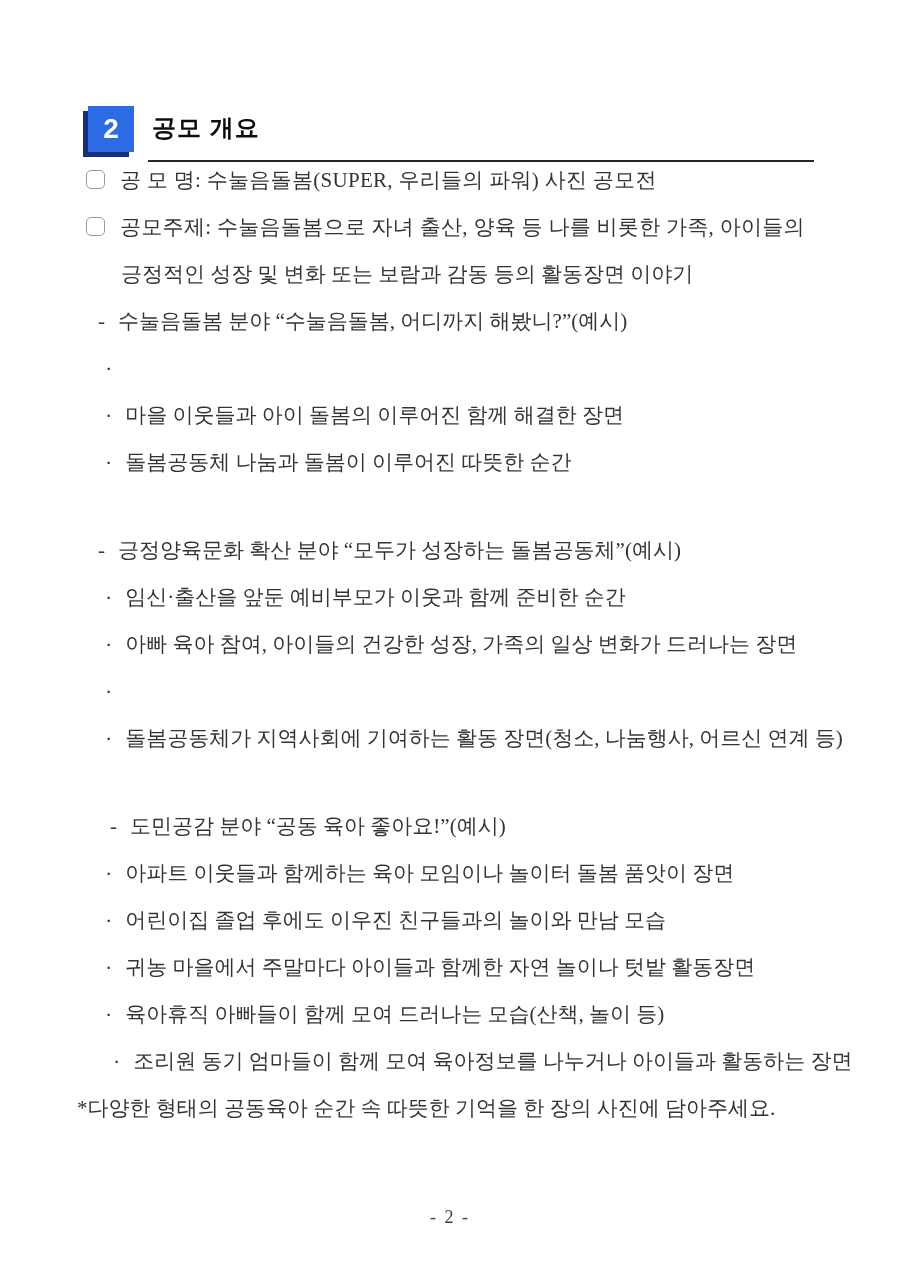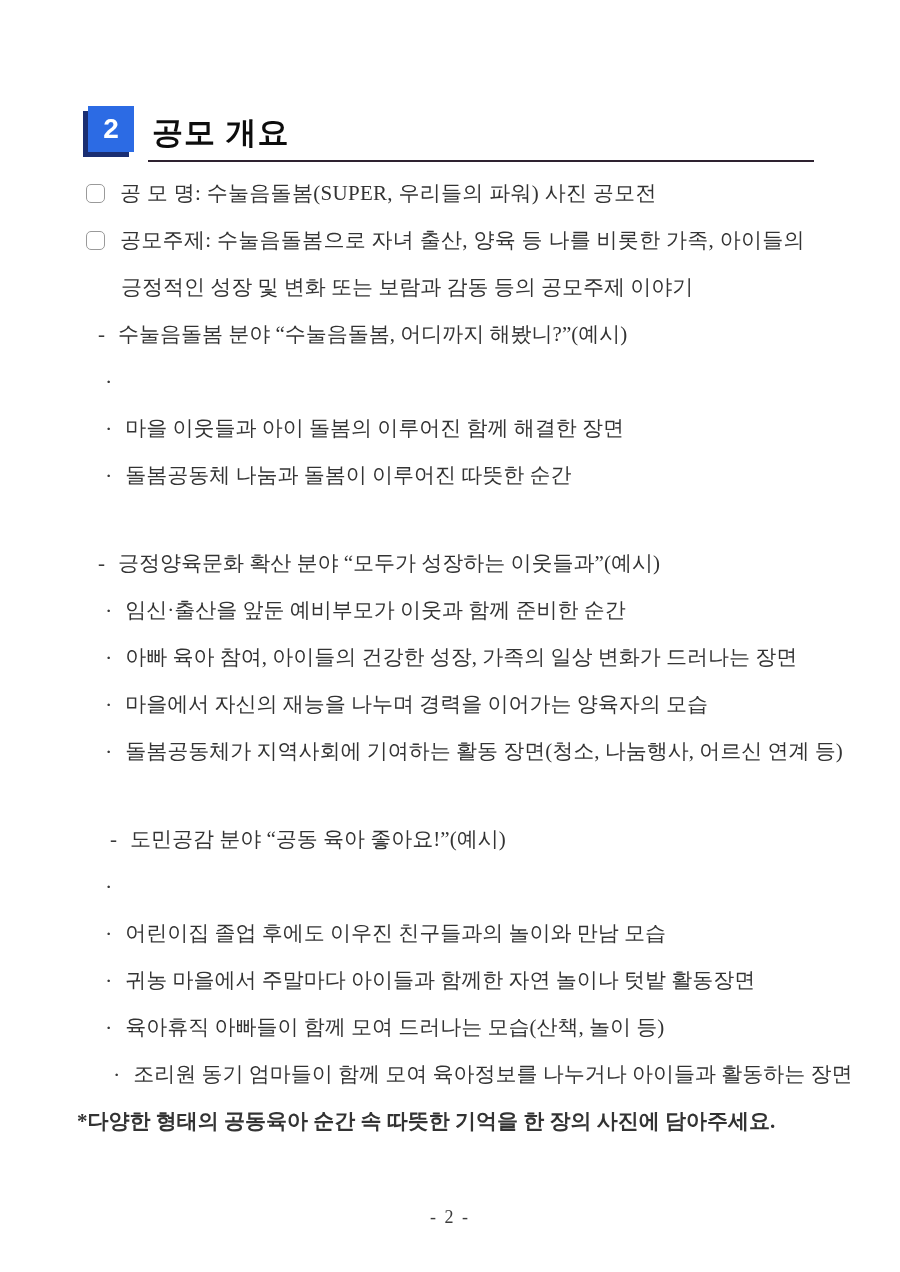--- a/index.html
+++ b/index.html
@@ -16,85 +16,85 @@
   .badge{
     position:absolute;top:0;left:0;
     width:46px;height:46px;
     display:flex;align-items:center;justify-content:center;
     font-family:"Liberation Sans","DejaVu Sans",sans-serif;
     font-weight:bold;font-size:28px;color:#ffffff;
   }
   .section-title{
     position:absolute;top:6px;left:64px;
     font-family:"Liberation Sans","DejaVu Sans",sans-serif;
-    font-weight:bold;font-size:31px;color:#0d0d0d;
+    font-weight:bold;font-size:24px;color:#0d0d0d;
     letter-spacing:1px;
   }
   .title-underline{
     position:absolute;top:54px;left:60px;right:0;height:2px;
   }
   
   #lines{
     position:absolute;top:170px;left:84px;right:78px;
     font-size:21px;line-height:1;
   }
-  .line{height:47px;display:flex;align-items:center;white-space:pre;}
+  .line{height:47px;display:flex;white-space:pre;}
   .line .marker{flex:0 0 auto;}
   .line .text{flex:0 1 auto;}
   .gap{margin-top:41px;}
   
   .checkbox .marker{
     width:17px;height:17px;margin-right:15px;margin-left:2px;
     border:1.6px solid #9a9a9a;border-radius:5px;background:#ffffff;
   }
   .checkbox .text{letter-spacing:0.3px;}
   
   .continuation{padding-left:37px;}
   
   .dash{padding-left:14px;}
   .dash2{padding-left:26px;}
   .dash .marker,.dash2 .marker{margin-right:13px;color:#3a3a3a;}
   
   .bullet{padding-left:21px;}
   .bullet2{padding-left:29px;}
   .bullet .marker,.bullet2 .marker{margin-right:13px;font-size:22px;color:#3a3a3a;}
   
-  .note{margin-left:-7px;font-weight:bold;}
+  .note{margin-left:-7px;}
   
   #page-number{
     position:absolute;bottom:44px;left:0;width:100%;
     text-align:center;font-size:18px;color:#3c3c3c;letter-spacing:2px;
   }
 </style>
 </head>
 <body>
 
 <div id="page">
 
   <div id="section-header">
     <div class="badge" style="background: rgb(44, 107, 228); box-shadow: rgb(26, 46, 114) -5px 5px 0px;">2</div>
     <div class="section-title">공모 개요</div>
     <div class="title-underline" style="background: rgb(46, 34, 48);"></div>
   </div>
 
   <div id="lines">
       <div class="line checkbox"><span class="marker"></span><span class="text">공 모 명: 수눌음돌봄(SUPER, 우리들의 파워) 사진 공모전</span></div>
       <div class="line checkbox"><span class="marker"></span><span class="text">공모주제: 수눌음돌봄으로 자녀 출산, 양육 등 나를 비롯한 가족, 아이들의</span></div>
-      <div class="line continuation"><span class="text">긍정적인 성장 및 변화 또는 보람과 감동 등의 공모주제 이야기</span></div>
+      <div class="line continuation"><span class="text">긍정적인 성장 및 변화 또는 보람과 감동 등의 활동장면 이야기</span></div>
       <div class="line dash"><span class="marker">-</span><span class="text">수눌음돌봄 분야 “수눌음돌봄, 어디까지 해봤니?”(예시)</span></div>
       <div class="line bullet"><span class="marker">·</span></div>
       <div class="line bullet"><span class="marker">·</span><span class="text">마을 이웃들과 아이 돌봄의 이루어진 함께 해결한 장면</span></div>
       <div class="line bullet"><span class="marker">·</span><span class="text">돌봄공동체 나눔과 돌봄이 이루어진 따뜻한 순간</span></div>
-      <div class="line dash gap"><span class="marker">-</span><span class="text">긍정양육문화 확산 분야 “모두가 성장하는 이웃들과”(예시)</span></div>
+      <div class="line dash gap"><span class="marker">-</span><span class="text">긍정양육문화 확산 분야 “모두가 성장하는 돌봄공동체”(예시)</span></div>
       <div class="line bullet"><span class="marker">·</span><span class="text">임신·출산을 앞둔 예비부모가 이웃과 함께 준비한 순간</span></div>
       <div class="line bullet"><span class="marker">·</span><span class="text">아빠 육아 참여, 아이들의 건강한 성장, 가족의 일상 변화가 드러나는 장면</span></div>
-      <div class="line bullet"><span class="marker">·</span><span class="text">마을에서 자신의 재능을 나누며 경력을 이어가는 양육자의 모습</span></div>
+      <div class="line bullet"><span class="marker">·</span></div>
       <div class="line bullet"><span class="marker">·</span><span class="text">돌봄공동체가 지역사회에 기여하는 활동 장면(청소, 나눔행사, 어르신 연계 등)</span></div>
       <div class="line dash2 gap"><span class="marker">-</span><span class="text">도민공감 분야 “공동 육아 좋아요!”(예시)</span></div>
-      <div class="line bullet"><span class="marker">·</span></div>
+      <div class="line bullet"><span class="marker">·</span><span class="text">아파트 이웃들과 함께하는 육아 모임이나 놀이터 돌봄 품앗이 장면</span></div>
       <div class="line bullet"><span class="marker">·</span><span class="text">어린이집 졸업 후에도 이우진 친구들과의 놀이와 만남 모습</span></div>
       <div class="line bullet"><span class="marker">·</span><span class="text">귀농 마을에서 주말마다 아이들과 함께한 자연 놀이나 텃밭 활동장면</span></div>
       <div class="line bullet"><span class="marker">·</span><span class="text">육아휴직 아빠들이 함께 모여 드러나는 모습(산책, 놀이 등)</span></div>
       <div class="line bullet2"><span class="marker">·</span><span class="text">조리원 동기 엄마들이 함께 모여 육아정보를 나누거나 아이들과 활동하는 장면</span></div>
       <div class="line note"><span class="text">*다양한 형태의 공동육아 순간 속 따뜻한 기억을 한 장의 사진에 담아주세요.</span></div>
     </div>
 
   <div id="page-number">- 2 -</div>
 
 </div>

